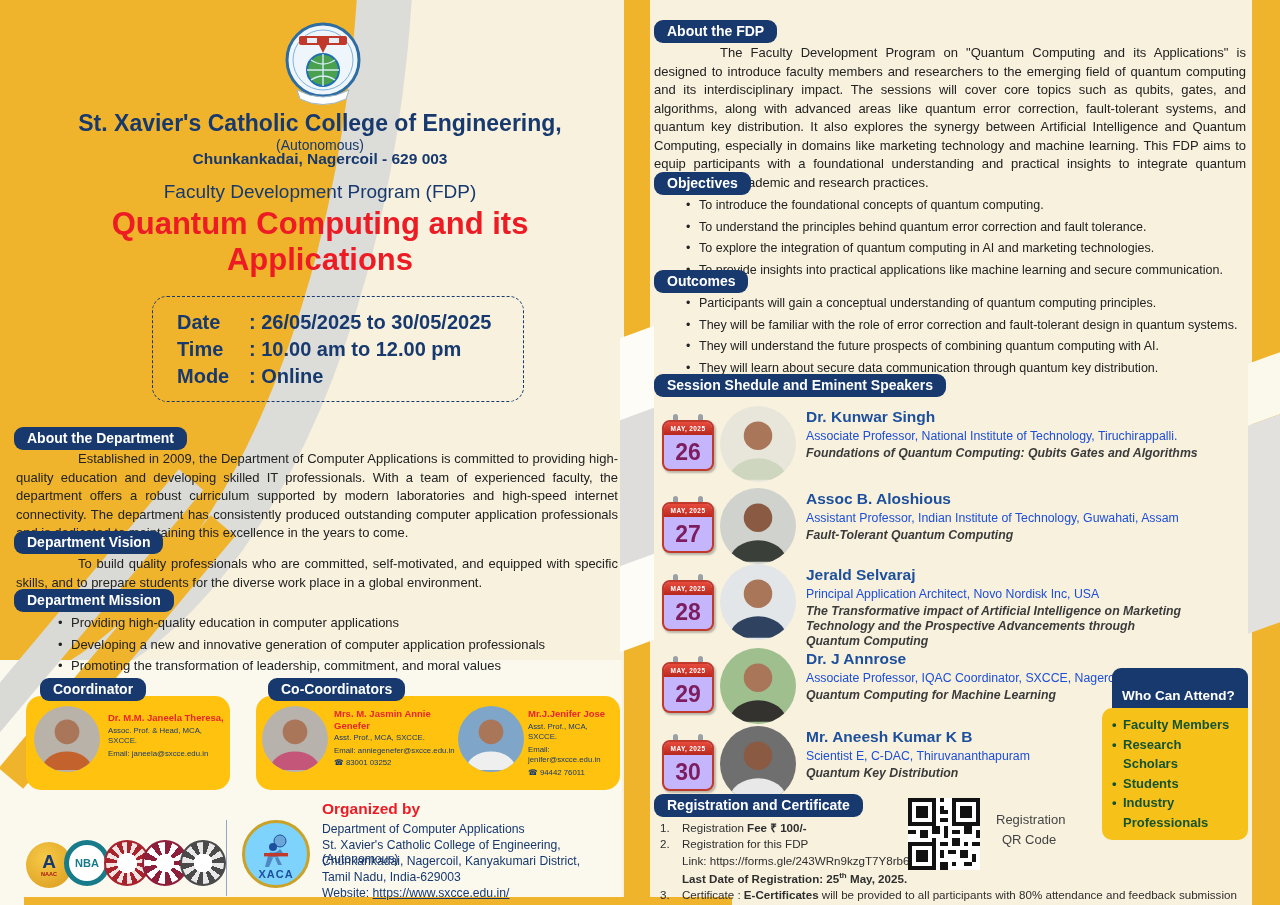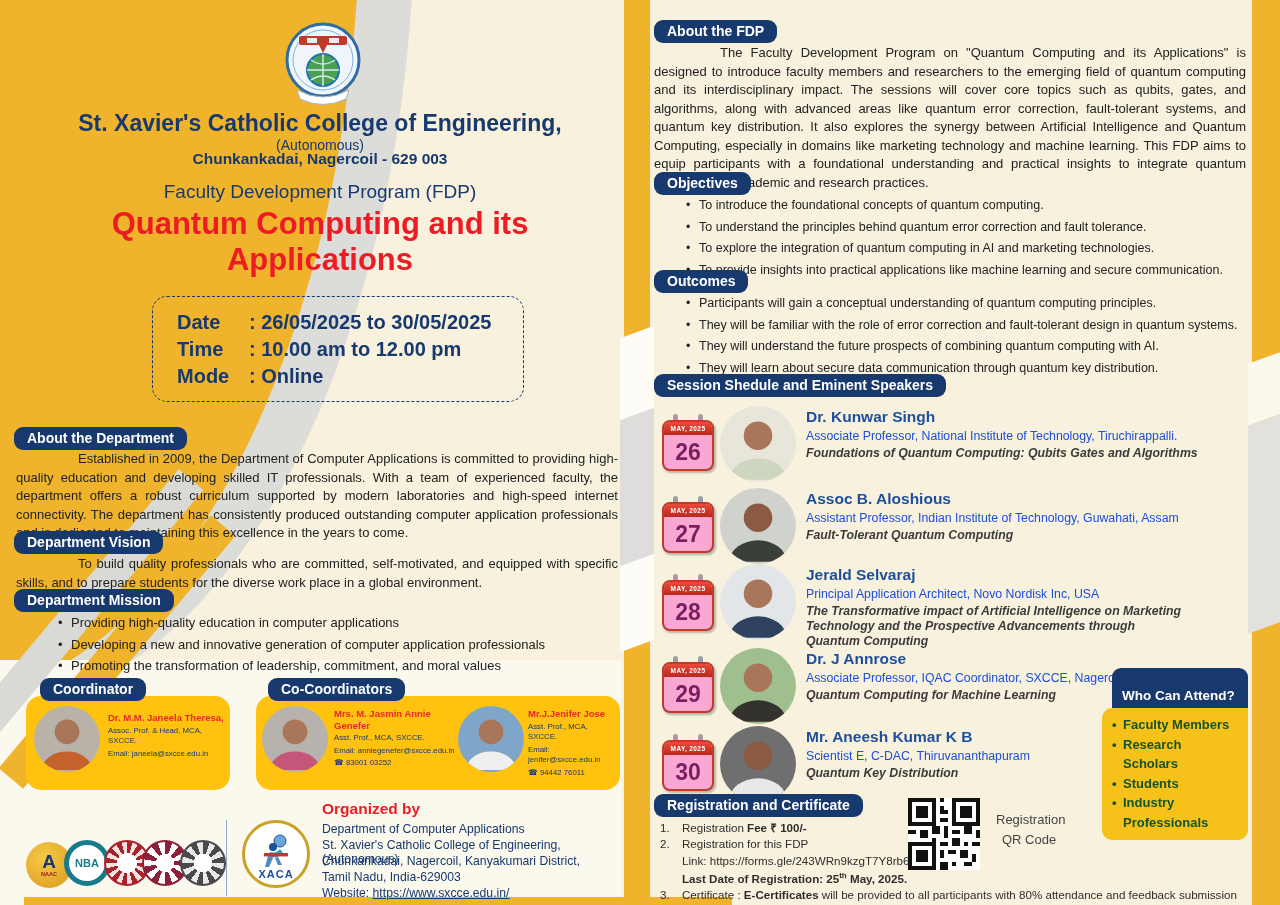--- a/index.html
+++ b/index.html
@@ -67,34 +67,34 @@
   
   .lg { position:absolute; width:46px; height:46px; border-radius:50%; display:flex; flex-direction:column; align-items:center; justify-content:center; }
   .lg-naac { background:radial-gradient(circle at 40% 35%, #f7c948, #d99a1b); color:#17396e; }
   .lg-naac .big { font-size:19px; font-weight:bold; line-height:18px; }
   .lg-naac .small { font-size:5.5px; font-weight:bold; color:#a31515; }
   .lg-nba { background:#fff; border:5px solid #177b8a; color:#177b8a; font-weight:bold; font-size:11px; }
   .lg-ring1 { border:2px solid #a8232b; background:radial-gradient(circle,#fff 0 34%,transparent 34%),repeating-conic-gradient(#a8232b 0 15deg,#f3e2e2 15deg 30deg); }
   .lg-ring2 { border:2px solid #8e1f3a; background:radial-gradient(circle,#fff 0 30%,transparent 30%),repeating-conic-gradient(#8e1f3a 0 20deg,#fff 20deg 40deg); }
   .lg-ring3 { border:2px solid #4a4a4a; background:radial-gradient(circle,#fff 0 32%,transparent 32%),repeating-conic-gradient(#4a4a4a 0 18deg,#e8e8e8 18deg 36deg); }
   .v-div { left:226px; top:820px; width:1px; height:76px; background:#8fa8c8; }
-  .xaca { left:242px; top:820px; width:68px; height:68px; border-radius:50%; border:3px solid #c9a227; background:#ffffff; display:flex; flex-direction:column; align-items:center; justify-content:flex-end; padding-bottom:5px; }
+  .xaca { left:242px; top:820px; width:68px; height:68px; border-radius:50%; border:3px solid #c9a227; background:#7dd3fc; display:flex; flex-direction:column; align-items:center; justify-content:flex-end; padding-bottom:5px; }
   .xaca-label { color:#1d4f9c; font-weight:bold; font-size:11px; letter-spacing:1px; }
   .org-title { left:322px; top:800px; color:#ed1c24; font-weight:bold; font-size:15.5px; }
   .org-line { left:322px; width:300px; color:#17396e; font-size:12.2px; }
   .org-link { text-decoration:underline; }
 
   
   .r-list { font-size:12.5px; line-height:21.5px; color:#222; }
 
   
   .cal { position:absolute; width:52px; height:60px; }
   .cal .pin { position:absolute; top:0; width:5px; height:13px; background:#9aa0a6; border-radius:2.5px; }
   .cal .pin.l { left:11px; } .cal .pin.r { left:36px; }
-  .cal-body { position:absolute; top:6px; left:0; width:52px; height:51px; background:#f9a8d4; border:2px solid #c0392b; border-radius:8px; overflow:hidden; box-shadow:1.5px 2px 2px rgba(0,0,0,.25); }
+  .cal-body { position:absolute; top:6px; left:0; width:52px; height:51px; background:#c4b5fd; border:2px solid #c0392b; border-radius:8px; overflow:hidden; box-shadow:1.5px 2px 2px rgba(0,0,0,.25); }
   .cal-top { height:13px; background:linear-gradient(#e84b3c,#b8281e); color:#fff; font-size:6.5px; font-weight:bold; display:flex; align-items:center; justify-content:center; letter-spacing:.4px; }
   .cal-day { height:34px; display:flex; align-items:center; justify-content:center; font-size:23px; font-weight:bold; color:#7d1d5f; }
 
   .sp-row { position:absolute; left:654px; width:600px; height:82px; }
   .sp-name { position:absolute; left:152px; top:2px; color:#1d4f9c; font-weight:bold; font-size:15.5px; }
   .sp-affil { position:absolute; left:152px; top:23px; color:#1d4ed8; font-size:12.3px; width:440px; }
   .sp-topic { position:absolute; left:152px; top:40px; color:#3b3b3b; font-size:12.3px; font-style:italic; font-weight:bold; width:398px; line-height:15px; }
 
   
   .wca { left:1102px; top:668px; width:146px; z-index:3; }

